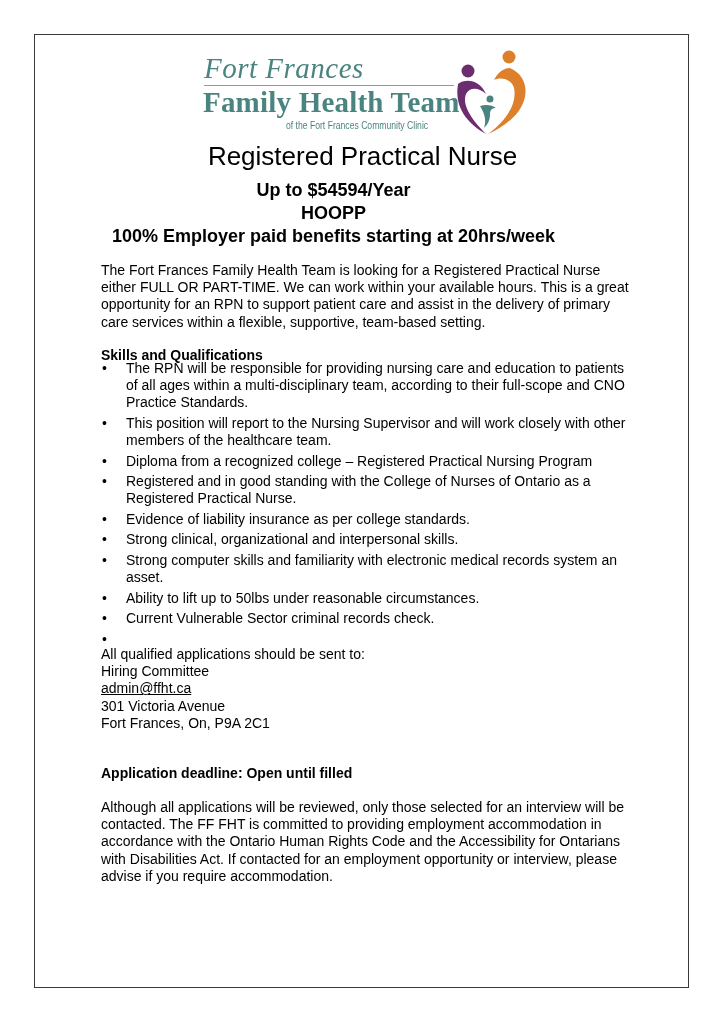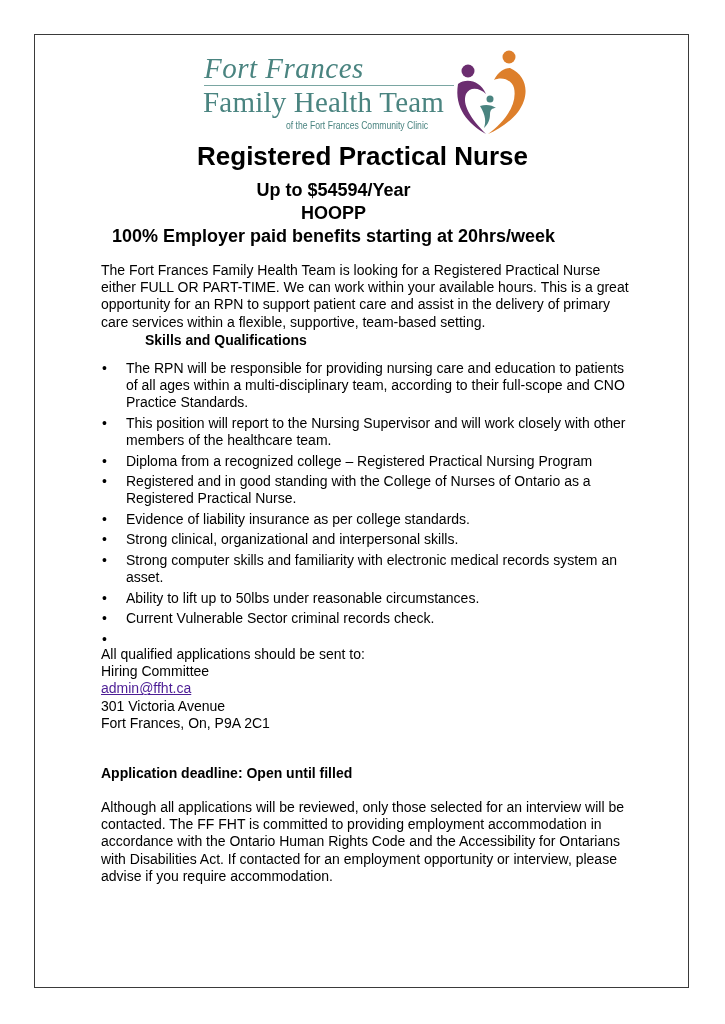--- a/index.html
+++ b/index.html
@@ -1,39 +1,39 @@
 <!DOCTYPE html>
 <html><head>
 <meta charset="utf-8">
 <style>
   html, body { margin:0; padding:0; background:#ffffff; }
   body { width:725px; height:1024px; position:relative; overflow:hidden; font-family:"Liberation Sans", sans-serif; color:#000; }
   .page-border { position:absolute; left:34px; top:34px; width:655px; height:954px; border:1px solid #3a3a3a; box-sizing:border-box; }
   .logo { position:absolute; left:200px; top:50px; width:330px; height:85px; }
   .logo-ff { position:absolute; left:4px; top:2px; font-family:"Liberation Serif", serif; font-style:italic; font-size:29px; color:#4a8480; letter-spacing:0.5px; white-space:nowrap; }
   .logo-rule { position:absolute; left:4px; top:35px; width:250px; height:1px; background:#7aa6a2; }
-  .logo-fht { position:absolute; left:3px; top:36px; font-family:"Liberation Serif", serif; font-weight:normal; font-size:29px; color:#4a8480; white-space:nowrap; letter-spacing:0.2px; }
+  .logo-fht { position:absolute; left:3px; top:36px; font-family:"Liberation Serif", serif; font-weight:bold; font-size:29px; color:#4a8480; white-space:nowrap; letter-spacing:0.2px; }
   .logo-sub { position:absolute; left:86px; top:69px; font-family:"Liberation Sans", sans-serif; font-size:10.5px; color:#4a8480; white-space:nowrap; transform:scaleX(0.82); transform-origin:left; }
   .logo-mark { position:absolute; left:252px; top:0px; width:80px; height:85px; }
 
-  .title { position:absolute; left:0; width:725px; top:141px; text-align:center; font-weight:bold; font-size:26px; }
+  .title { position:absolute; left:0; width:725px; top:141px; text-align:center; font-weight:normal; font-size:26px; }
   .sub { position:absolute; left:0; width:667px; text-align:center; font-weight:bold; font-size:18px; }
   .sub1 { top:180px; }
   .sub2 { top:203px; }
   .sub3 { top:226px; }
 
   .body { position:absolute; left:101px; width:530px; font-size:14px; line-height:17.2px; }
   .intro { top:262px; }
-  .skills-h { position:absolute; left:101px; top:332px; font-size:14px; font-weight:bold;margin-left:44px; }
+  .skills-h { position:absolute; left:101px; top:347px; font-size:14px; font-weight:bold; }
   .skills { position:absolute; left:101px; top:360px; width:535px; margin:0; padding:0; list-style:none; font-size:14px; line-height:17.2px; }
   .skills li { position:relative; padding-left:25px; margin-bottom:3.3px; }
   .skills li .bullet { position:absolute; left:1px; top:0; }
   .apply { position:absolute; left:101px; top:646px; font-size:14px; line-height:17.2px; }
   .apply .h { font-weight:normal;text-align:right; }
-  .apply a { color:#4c1d95; text-decoration:underline; }
+  .apply a { color:#000000; text-decoration:underline; }
   .deadline { position:absolute; left:101px; top:765px; font-size:14px; font-weight:bold; }
   .closing { top:799px; width:535px; }
   b { font-weight:normal; }
 </style>
 </head>
 <body>
 
 <div class="page-border"></div>
 
 <div class="logo">

